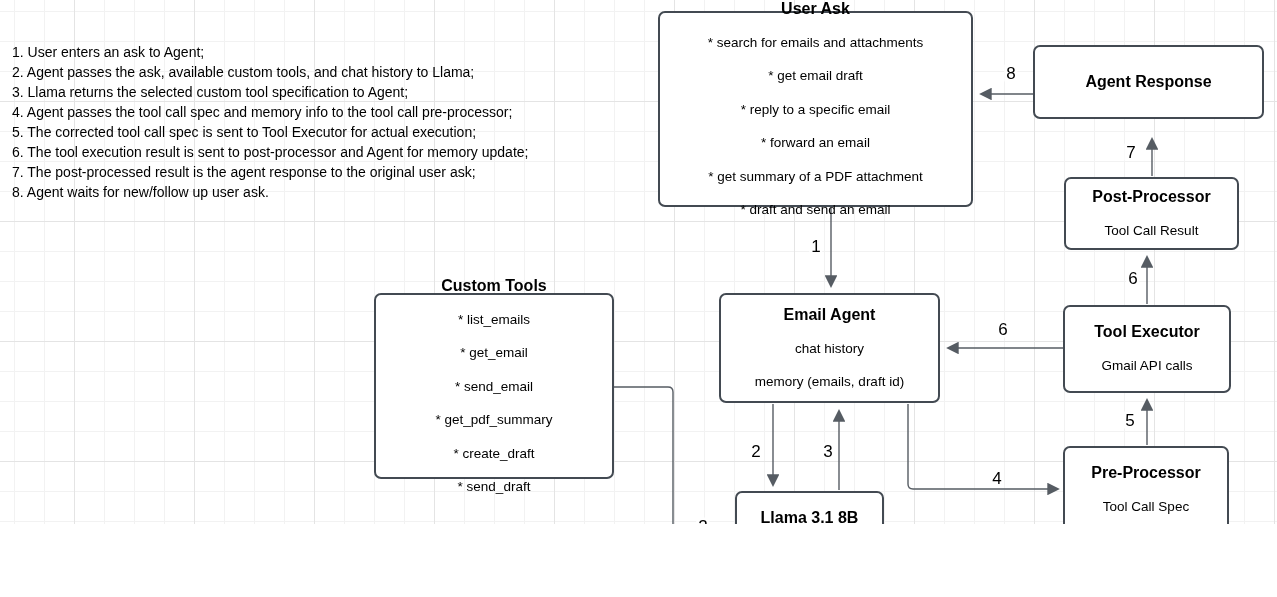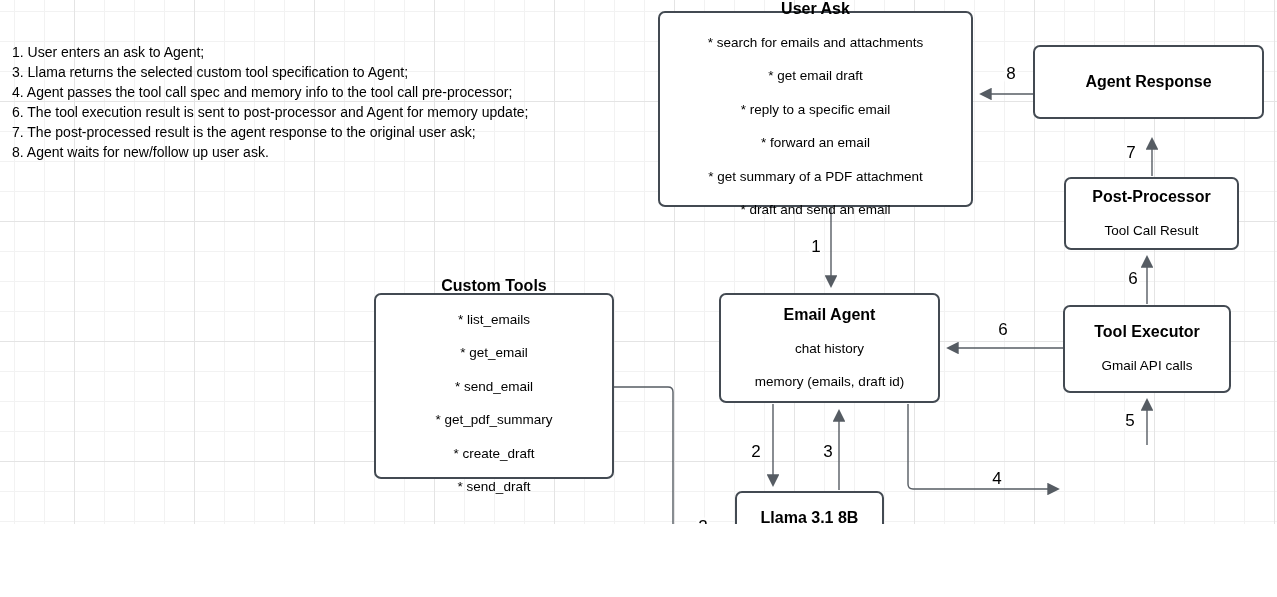--- a/index.html
+++ b/index.html
@@ -83,22 +83,24 @@
     padding: 0 2px;
   }
 </style>
 </head>
 <body>
 
 <div class="canvas">
 
   <div class="steps">
       <div>1. User enters an ask to Agent;</div>
+      <div>2. Agent passes the ask, available custom tools, and chat history to Llama;</div>
       <div>3. Llama returns the selected custom tool specification to Agent;</div>
       <div>4. Agent passes the tool call spec and memory info to the tool call pre-processor;</div>
+      <div>5. The corrected tool call spec is sent to Tool Executor for actual execution;</div>
       <div>6. The tool execution result is sent to post-processor and Agent for memory update;</div>
       <div>7. The post-processed result is the agent response to the original user ask;</div>
       <div>8. Agent waits for new/follow up user ask.</div>
     </div>
 
   <svg class="edges" width="1277" height="597" viewBox="0 0 1277 597">
     <defs>
       <marker id="arrow" viewBox="0 0 10 10" refX="8.5" refY="5" markerWidth="9" markerHeight="9" orient="auto-start-reverse">
         <path d="M0,0 L10,5 L0,10 z"></path>
       </marker>
@@ -134,20 +136,24 @@
   <div class="node" style="left:1063px;top:305px;width:168px;height:88px">
     <div class="title">Tool Executor</div>
     <div class="sub">Gmail API calls</div>
   </div>
 
   <div class="node" style="left:1064px;top:177px;width:175px;height:73px">
     <div class="title">Post-Processor</div>
     <div class="sub">Tool Call Result</div>
   </div>
 
+  <div class="node" style="left:1063px;top:446px;width:166px;height:88px">
+    <div class="title">Pre-Processor</div>
+    <div class="sub">Tool Call Spec</div>
+  </div>
 
   <div class="node" style="left:719px;top:293px;width:221px;height:110px">
     <div class="title">Email Agent</div>
     <div class="lines">
         <div>chat history</div>
         <div>memory (emails, draft id)</div>
       </div>
   </div>
 
   <div class="node" style="left:374px;top:293px;width:240px;height:186px">

